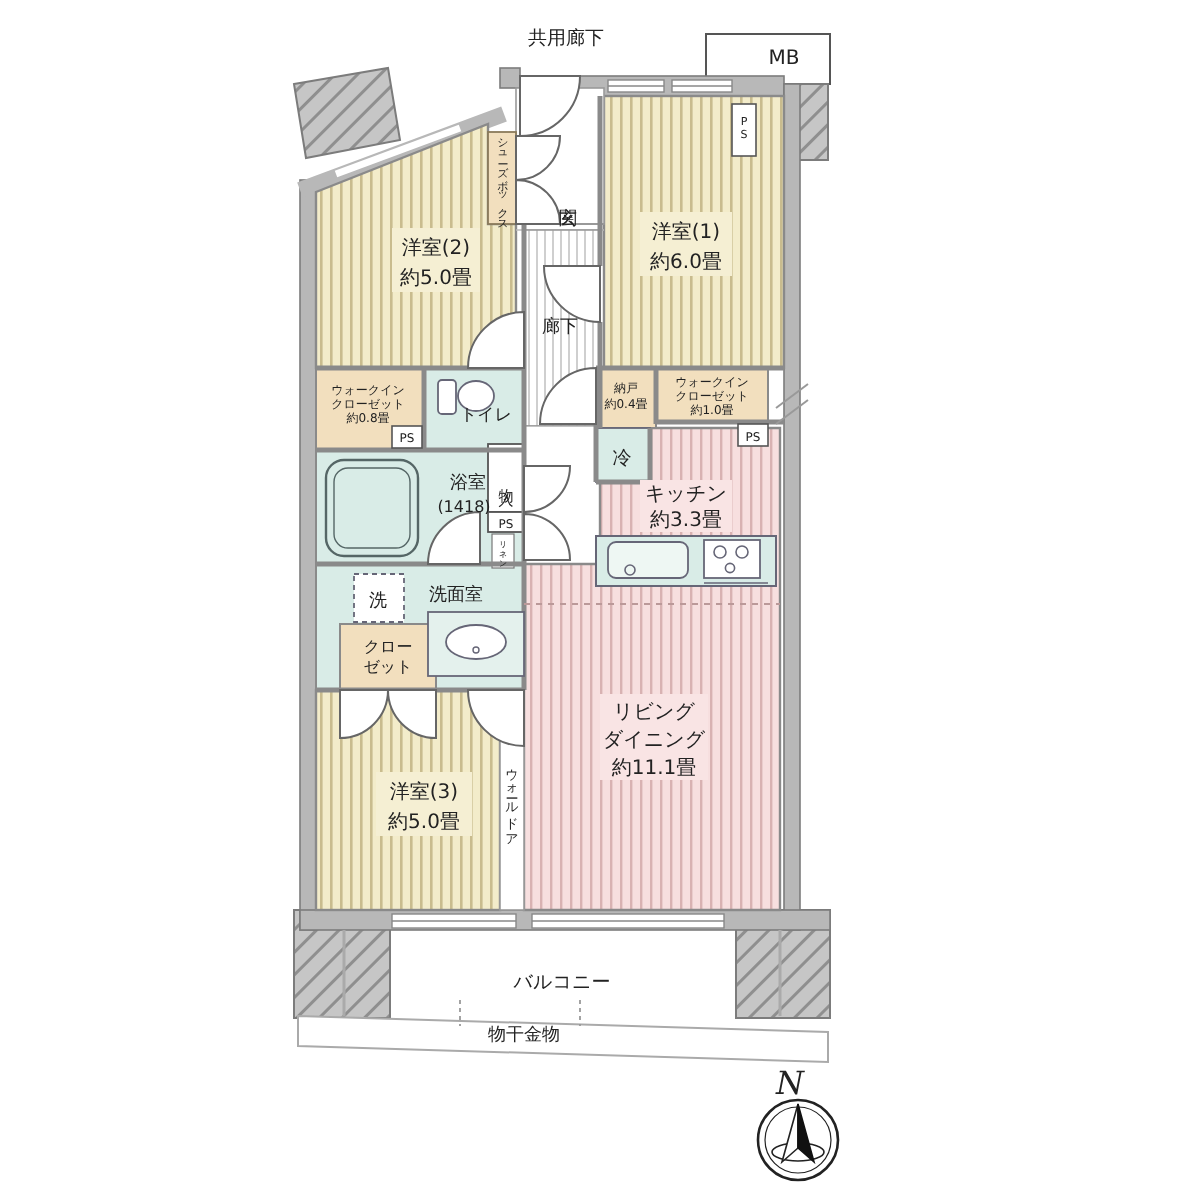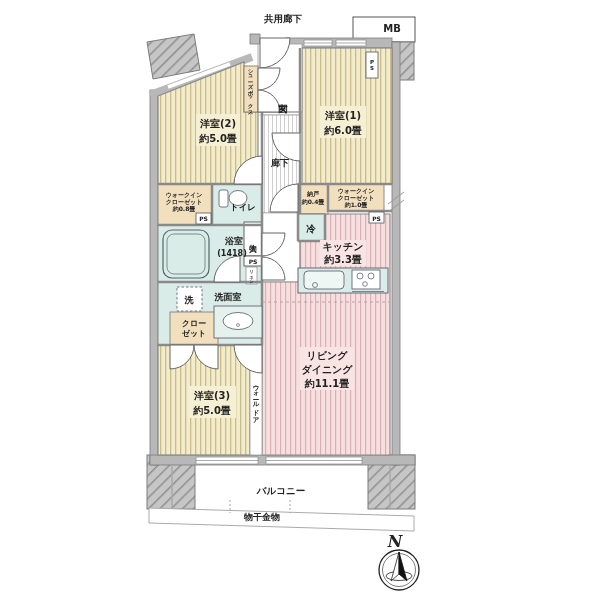--- a/index.html
+++ b/index.html
@@ -1,16 +1,16 @@
 <!DOCTYPE html>
 <html><head>
 <meta charset="utf-8">
 <style>
   html,body{margin:0;padding:0;background:#ffffff;}
-  #stage{width:600px;height:600px;position:relative;background:#14b8a6;font-weight:bold;}
+  #stage{width:600px;height:600px;position:relative;background:#14b8a6;}
   svg{display:block;}
   text{font-family:"DejaVu Sans","Liberation Sans",sans-serif;fill:#222;}
   .vt{writing-mode:vertical-rl;text-orientation:upright;letter-spacing:0.5px;}
   .room-label{font-size:10px;}
   .small-label{font-size:6px;}
   .mid-label{font-size:8px;}
   .ps-label{font-size:6px;}
   .north-label{font-family:"DejaVu Serif","Liberation Serif",serif;font-style:italic;font-size:16px;}
 </style>
 </head>

